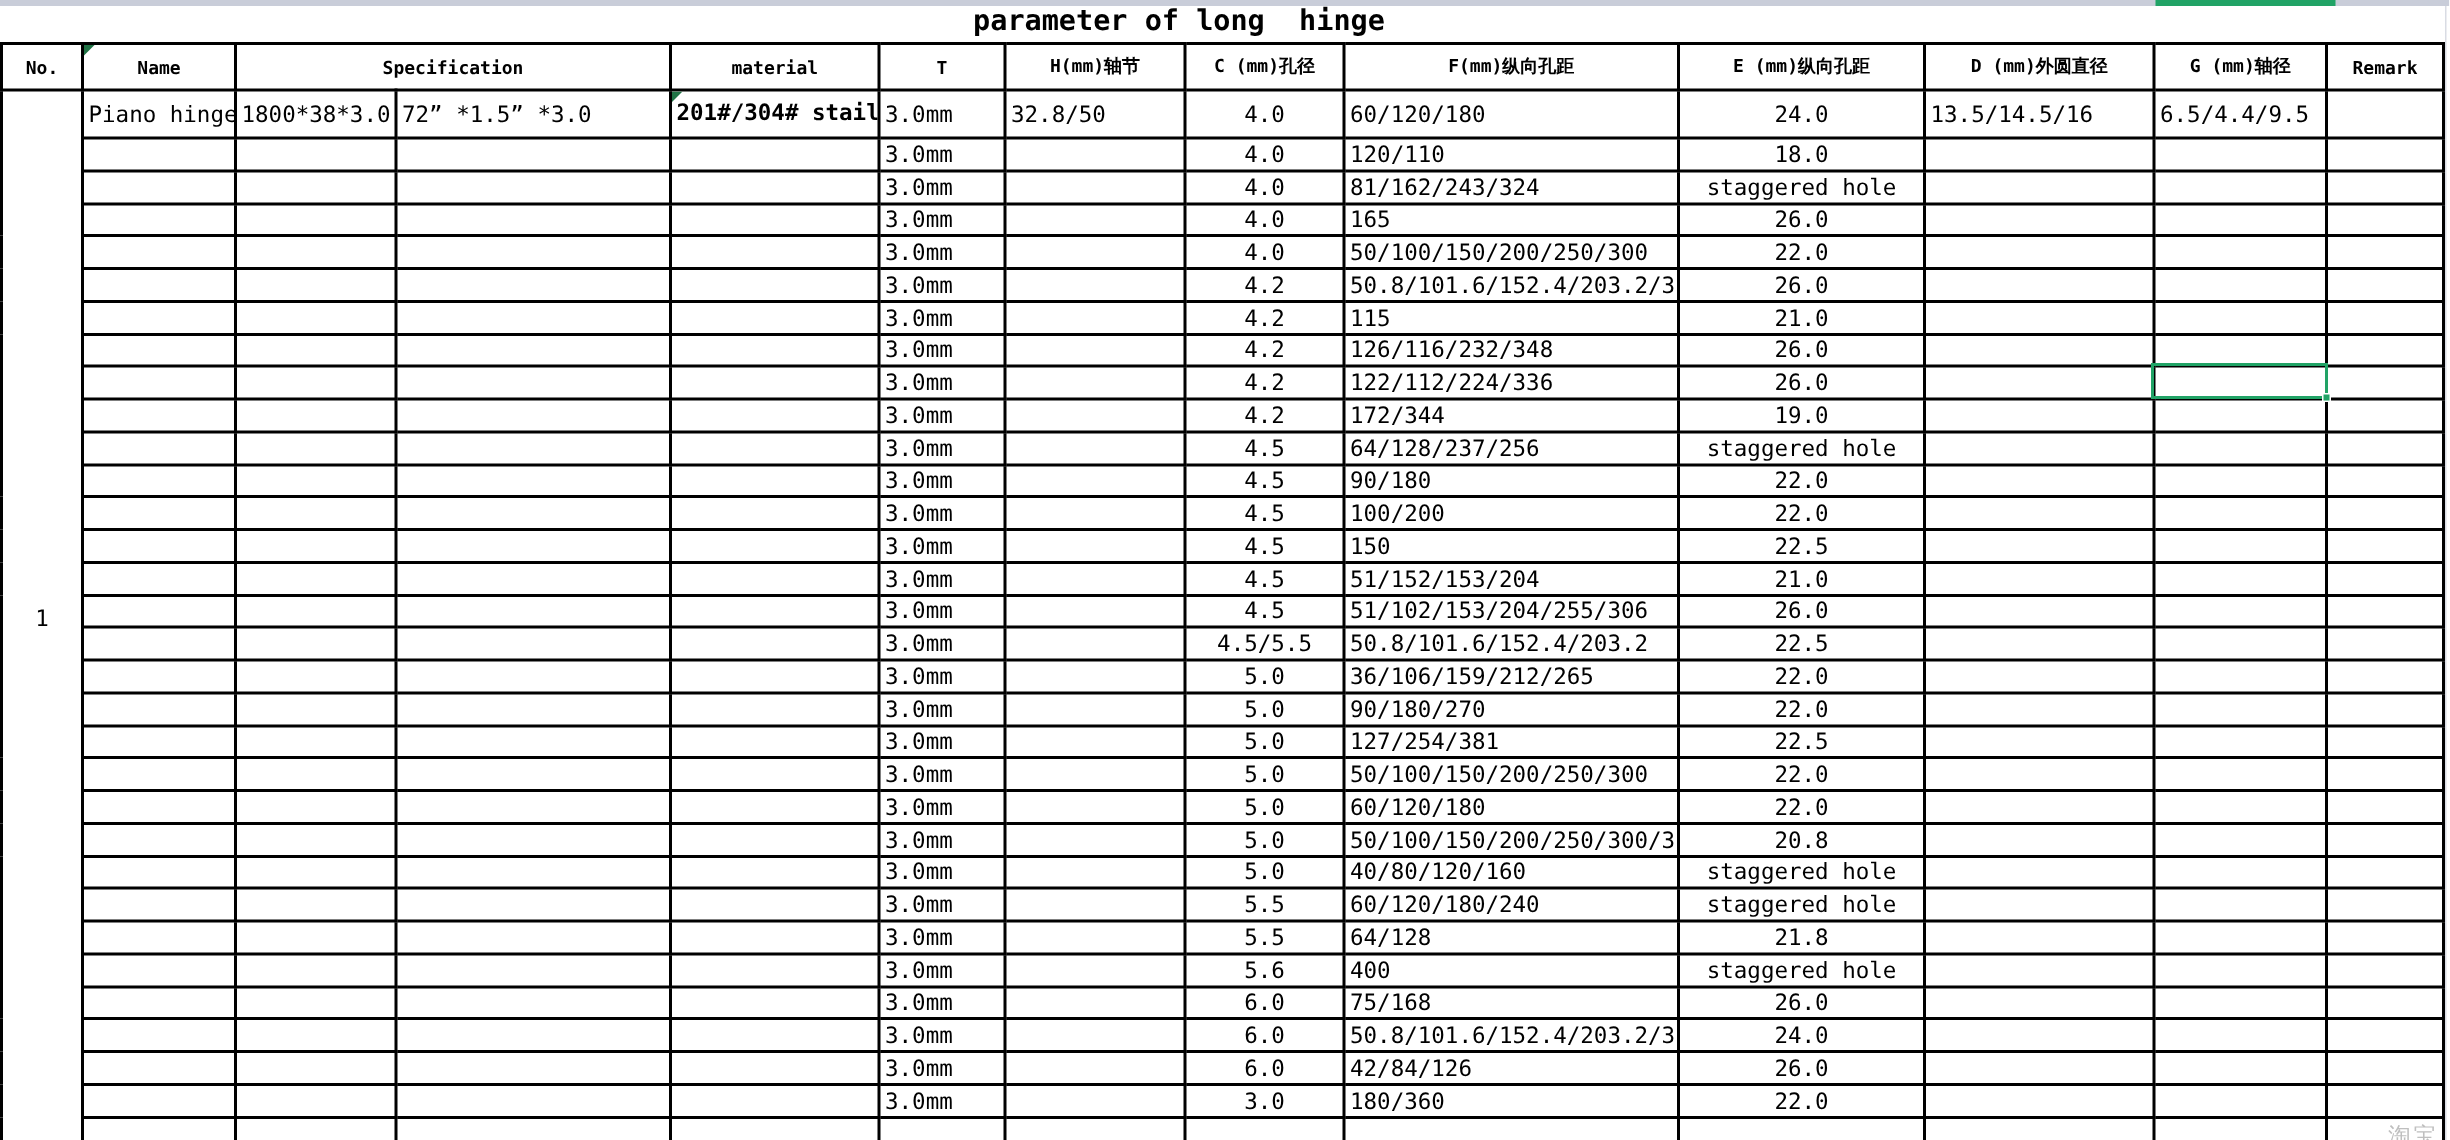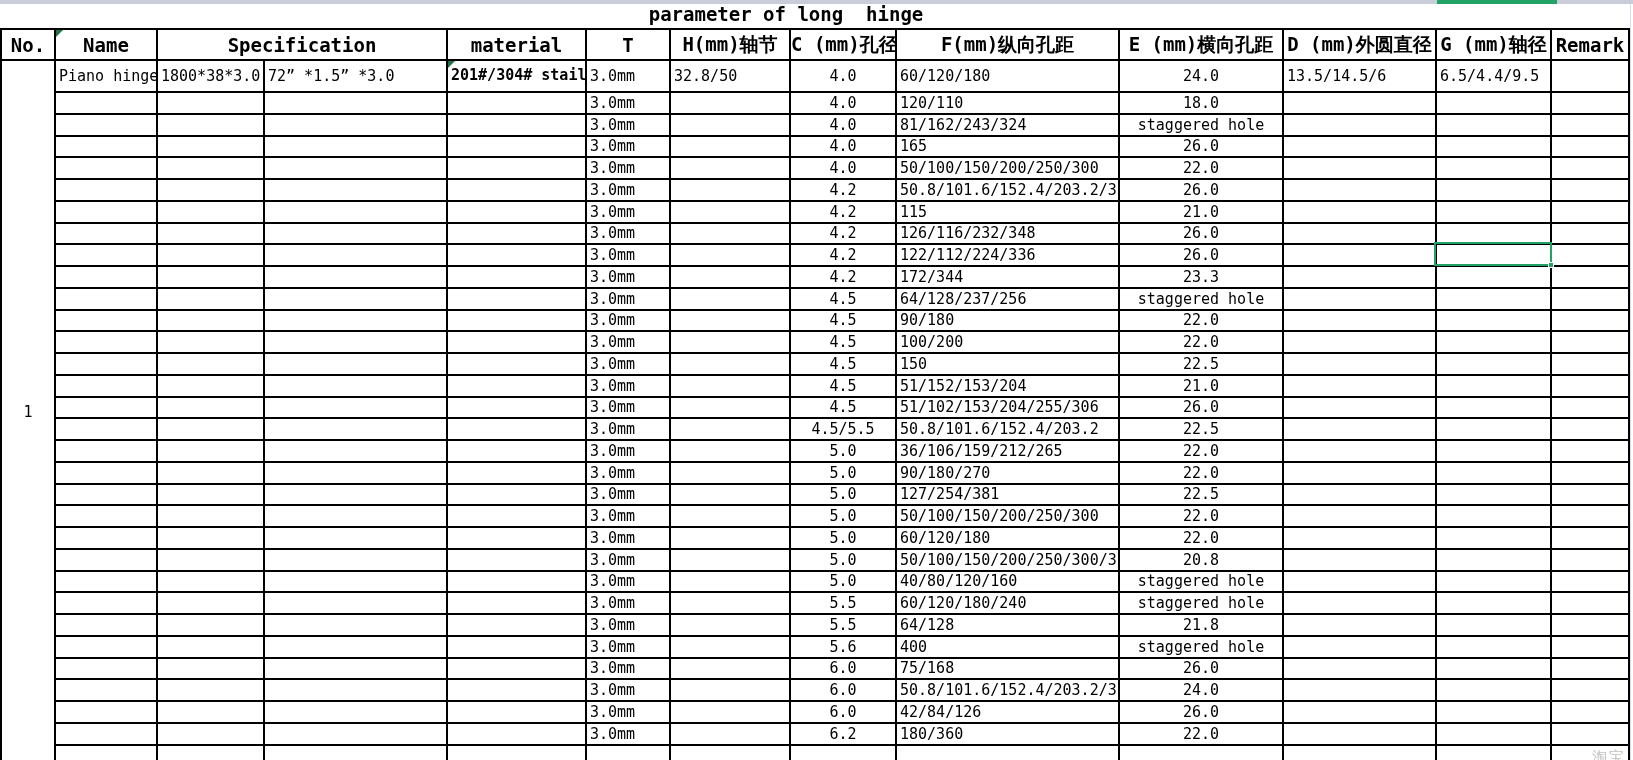--- a/index.html
+++ b/index.html
@@ -43,21 +43,21 @@
     white-space: nowrap;
     font-size: 15px;
     padding: 0 3px;
     position: relative;
     vertical-align: middle;
   }
   tr.header-row { height: 31px; }
   tr.header-row td {
     text-align: center;
     font-weight: bold;
-    font-size: 19px;
+    font-size: 12px;
     padding: 0;
   }
   tr.row-first { height: 32px; }
   tr.row-std { height: 21.75px; }
   tr.row-partial { height: 20px; }
   td.ac { text-align: center; }
   td.al { text-align: left; }
   td.col-no { text-align: center; font-size: 17px; }
   td.cell-material {
     text-align: center;
@@ -129,40 +129,40 @@
     <thead>
       <tr class="header-row">
         <td class="col-no">No.</td>
         <td><span class="tri"></span><span>Name</span></td>
         <td colspan="2">Specification</td>
         <td>material</td>
         <td>T</td>
         <td>H(mm)轴节</td>
         <td>C (mm)孔径</td>
         <td>F(mm)纵向孔距</td>
-        <td>E (mm)横向孔距</td>
+        <td>E (mm)纵向孔距</td>
         <td>D (mm)外圆直径</td>
         <td>G (mm)轴径</td>
         <td>Remark</td>
       </tr>
     </thead>
     <tbody>
         <tr class="row-first">
           <td class="col-no" rowspan="32">1</td>
           <td class="cell-name al">Piano hinge</td>
           <td class="cell-spec1 al">1800*38*3.0</td>
           <td class="cell-spec2 al">72” *1.5” *3.0</td>
           <td class="cell-material ac"><span class="tri"></span><span>201#/304#
 stailess steel</span></td>
           <td class="cell-t al">3.0mm</td>
           <td class="cell-h al">32.8/50</td>
           <td class="cell-c ac">4.0</td>
           <td class="cell-f al">60/120/180</td>
           <td class="cell-e ac">24.0</td>
-          <td class="cell-d al">13.5/14.5/6</td>
+          <td class="cell-d al">13.5/14.5/16</td>
           <td class="cell-g al">6.5/4.4/9.5</td>
           <td class="cell-remark al"></td>
         </tr>
         <tr class="row-std">
           <td class="cell-name al"></td>
           <td class="cell-spec1 al"></td>
           <td class="cell-spec2 al"></td>
           <td class="cell-material ac"></td>
           <td class="cell-t al">3.0mm</td>
           <td class="cell-h al"></td>
@@ -273,21 +273,21 @@
         </tr>
         <tr class="row-std">
           <td class="cell-name al"></td>
           <td class="cell-spec1 al"></td>
           <td class="cell-spec2 al"></td>
           <td class="cell-material ac"></td>
           <td class="cell-t al">3.0mm</td>
           <td class="cell-h al"></td>
           <td class="cell-c ac">4.2</td>
           <td class="cell-f al">172/344</td>
-          <td class="cell-e ac">23.3</td>
+          <td class="cell-e ac">19.0</td>
           <td class="cell-d al"></td>
           <td class="cell-g al"></td>
           <td class="cell-remark al"></td>
         </tr>
         <tr class="row-std">
           <td class="cell-name al"></td>
           <td class="cell-spec1 al"></td>
           <td class="cell-spec2 al"></td>
           <td class="cell-material ac"></td>
           <td class="cell-t al">3.0mm</td>
@@ -565,21 +565,21 @@
           <td class="cell-g al"></td>
           <td class="cell-remark al"></td>
         </tr>
         <tr class="row-std">
           <td class="cell-name al"></td>
           <td class="cell-spec1 al"></td>
           <td class="cell-spec2 al"></td>
           <td class="cell-material ac"></td>
           <td class="cell-t al">3.0mm</td>
           <td class="cell-h al"></td>
-          <td class="cell-c ac">6.2</td>
+          <td class="cell-c ac">3.0</td>
           <td class="cell-f al">180/360</td>
           <td class="cell-e ac">22.0</td>
           <td class="cell-d al"></td>
           <td class="cell-g al"></td>
           <td class="cell-remark al"></td>
         </tr>
         <tr class="row-partial">
           <td class="cell-name"></td>
           <td class="cell-spec1"></td>
           <td class="cell-spec2"></td>

